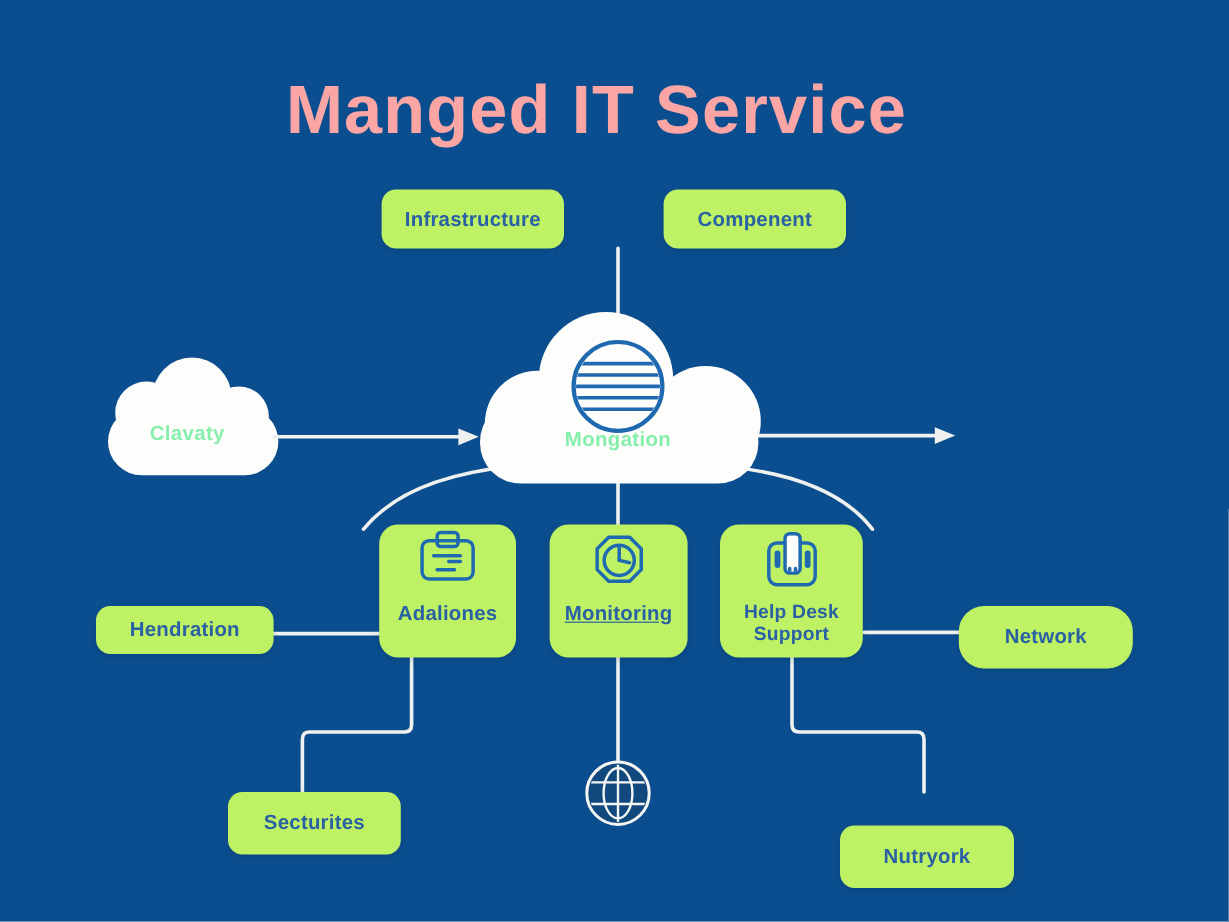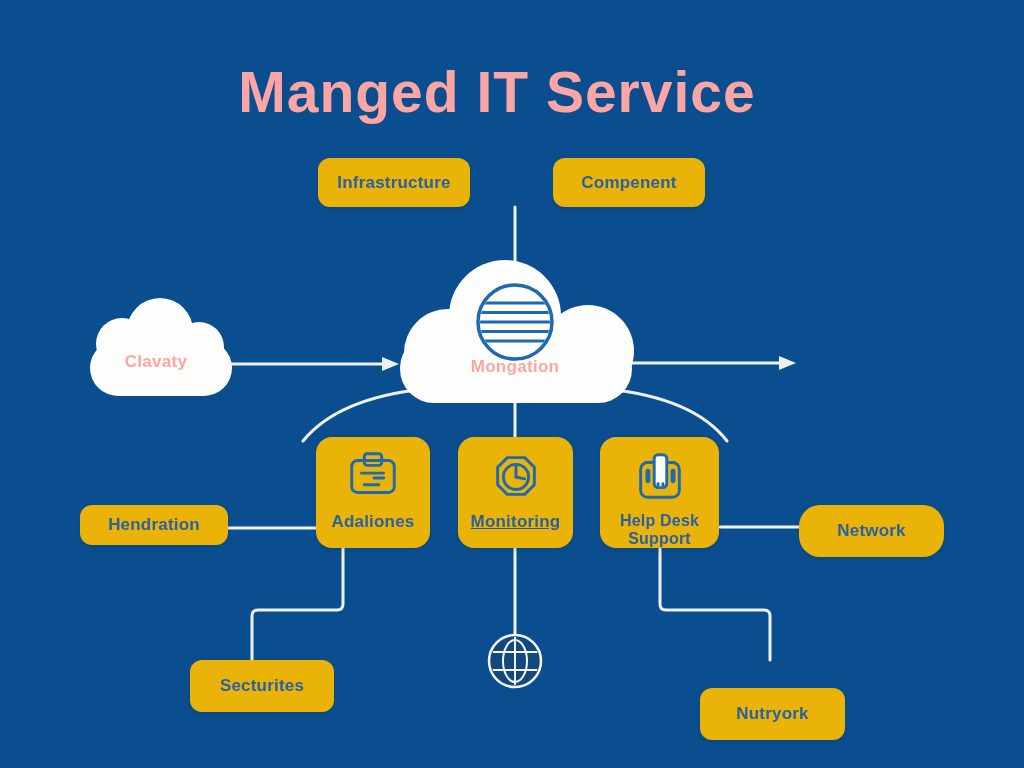--- a/index.html
+++ b/index.html
@@ -16,42 +16,41 @@
 
   .page-title {
     position:absolute; top:32px; left:0; width:994px;
     text-align:center;
     font-size:57px; font-weight:700; letter-spacing:1px;
     color:#fca5a5; z-index:2;margin-top:27px;
   }
 
   .node {
     position:absolute;
-    background:#eab308;
+    background:#bef264;
     border-radius:12px;
     display:flex; align-items:center; justify-content:center;
     color:#2a60a4;
     font-size:17px; font-weight:700; letter-spacing:0.2px;
     z-index:2;
     box-shadow:0 2px 5px rgba(0,30,60,0.15);
     text-align:center;
   }
   .node.icon-node {
     flex-direction:column;
     border-radius:16px;
     justify-content:flex-start;
-    padding-top:10px;
     box-sizing:border-box;
   }
   .node.icon-node .glyph { flex:0 0 auto; margin-bottom:2px; }
   .node.icon-node .lbl { line-height:1.15; }
 
   .cloud-label {
     position:absolute; z-index:2;
-    color:#fca5a5; font-size:17px; font-weight:700;
+    color:#86efac; font-size:17px; font-weight:700;
     text-align:center; letter-spacing:0.3px;
   }
 
   
   .n-infrastructure { left:318px; top:158px; width:152px; height:49px; }
   .n-compenent     { left:553px; top:158px; width:152px; height:49px; }
   .n-stuepord      { left:799px; top:337px; width:145px; height:54px; }
   .n-hendration    { left:80px;  top:505px; width:148px; height:40px; }
   .n-network       { left:799px; top:505px; width:145px; height:52px;border-radius:21px; }
   .n-secturites    { left:190px; top:660px; width:144px; height:52px; }

